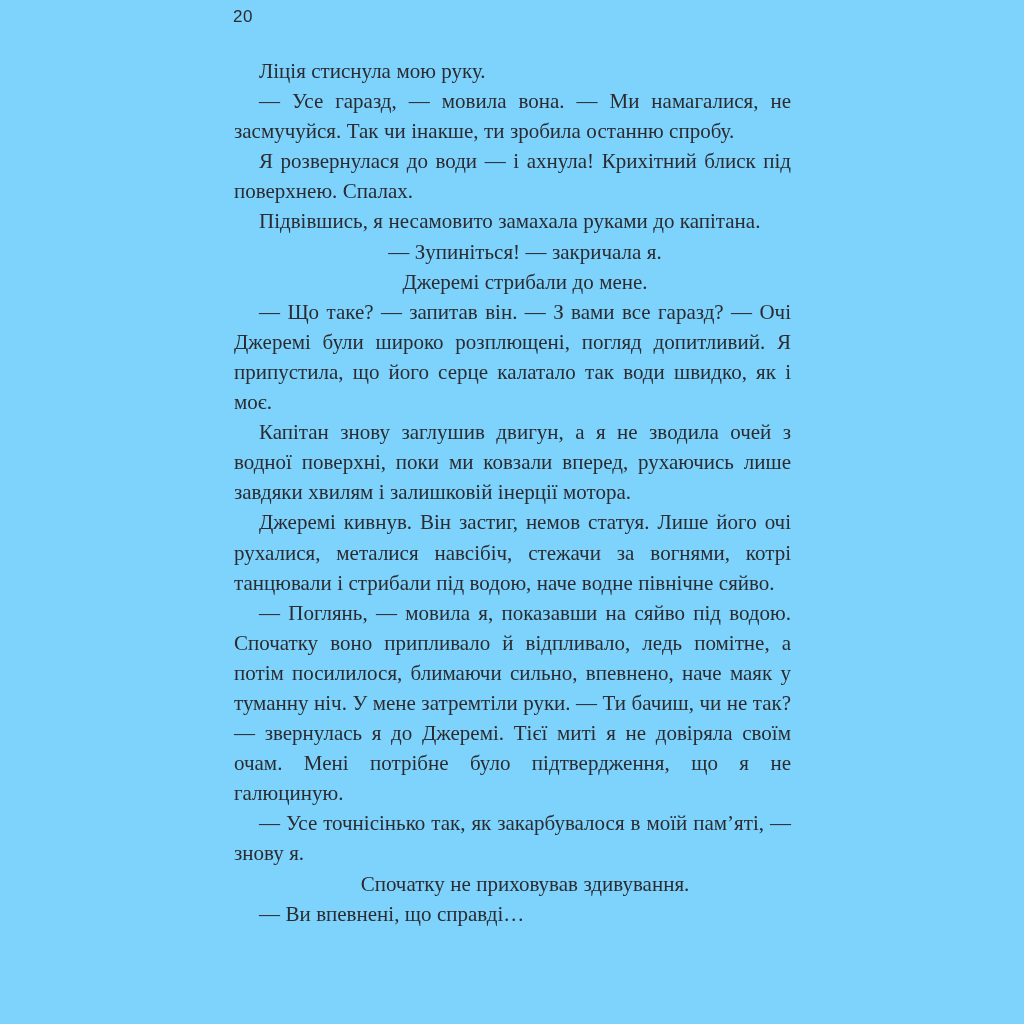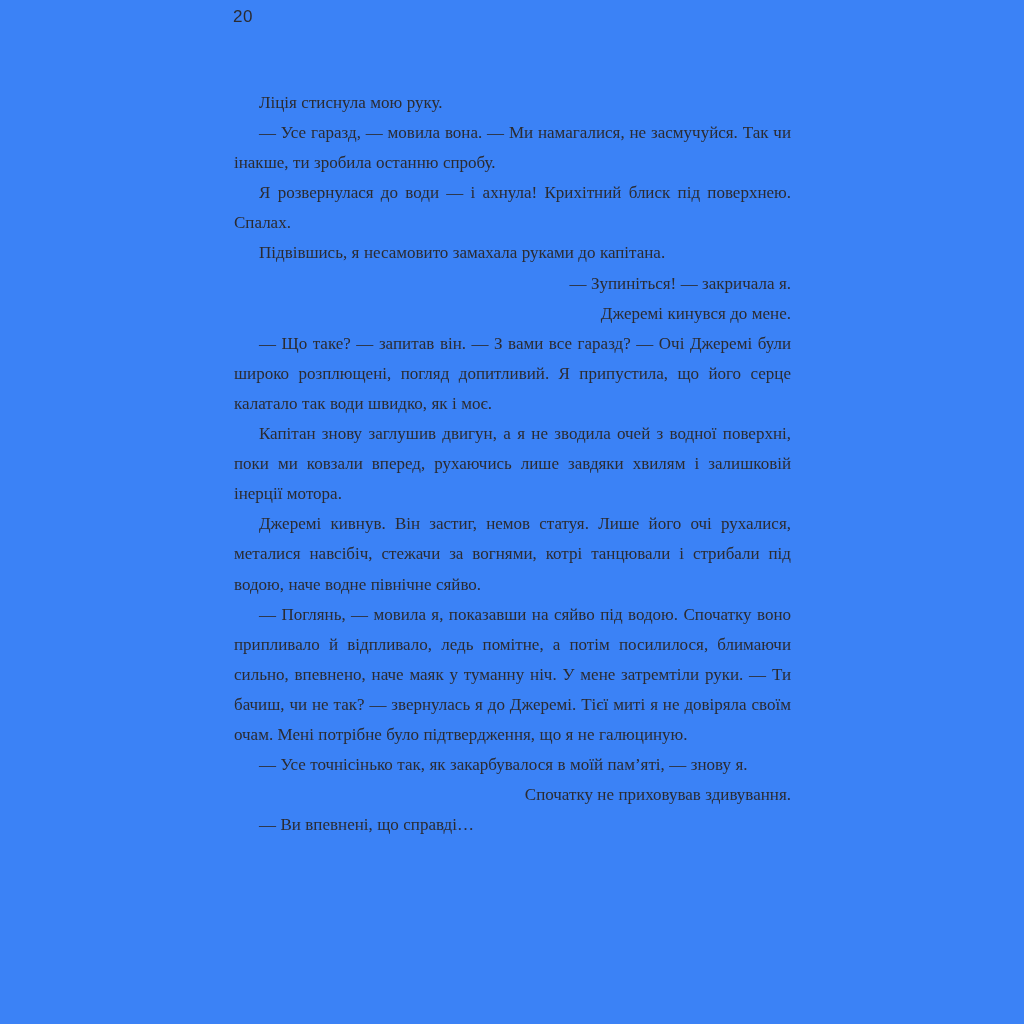--- a/index.html
+++ b/index.html
@@ -12,73 +12,72 @@
     width: 1024px;
     height: 1024px;
     overflow: hidden;
     font-family: "Liberation Serif", "DejaVu Serif", serif;
     color: #2b2b31;
     position: relative;
   }
   .page {
     position: absolute;
     inset: 0;
-    background: #3b82f6;
+    background: #7dd3fc;
   }
   .folio {
     position: absolute;
     left: 233px;
     top: 7px;
     font-family: "Liberation Sans", "DejaVu Sans", sans-serif;
     font-size: 17px;
     letter-spacing: 0.5px;
     color: #2b2b31;
     line-height: 20px;
   }
   .textblock {
     position: absolute;
     left: 234px;
     top: 56px;
     width: 557px;
     text-align: justify;
     text-justify: inter-word;
-    font-size: 17px;
+    font-size: 21px;
     line-height: 30.1px;
     -webkit-hyphens: manual;
     hyphens: manual;
     word-spacing: 0.2px;
-    margin-top: 32px;
   }
   .textblock p {
     margin: 0;
     text-indent: 25px;
   }
   .textblock p:last-child {
     text-align: left;
     font-family: Liberation Serif, serif;
   }
   
   .short {
-    text-align: right;
+    text-align: center;
   }
 </style>
 </head>
 <body>
 
 <div class="page">
 
   <div class="folio">20</div>
 
   <div class="textblock">
     <p>Ліція стиснула мою руку.</p>
     <p>— Усе гаразд, — мовила вона. — Ми намагалися, не засмучуйся. Так чи інакше, ти зробила останню спробу.</p>
     <p>Я розвернулася до води — і ахнула! Крихітний блиск під поверхнею. Спалах.</p>
     <p>Підвівшись, я несамовито замахала руками до капітана.</p>
     <p class="short">— Зупиніться! — закричала я.</p>
-    <p class="short">Джеремі кинувся до мене.</p>
+    <p class="short">Джеремі стрибали до мене.</p>
     <p>— Що таке? — запитав він. — З вами все гаразд? — Очі Джеремі були широко розплющені, погляд допитливий. Я припустила, що його серце калатало так води швидко, як і моє.</p>
     <p>Капітан знову заглушив двигун, а я не зводила очей з водної поверхні, поки ми ковзали вперед, рухаючись лише завдяки хвилям і залишковій інерції мотора.</p>
     <p>Джеремі кивнув. Він застиг, немов статуя. Лише його очі рухалися, металися навсібіч, стежачи за вогнями, котрі танцювали і стрибали під водою, наче водне північне сяйво.</p>
     <p>— Поглянь, — мовила я, показавши на сяйво під водою. Спочатку воно припливало й відпливало, ледь помітне, а потім посилилося, блимаючи сильно, впевнено, наче маяк у туманну ніч. У мене затремтіли руки. — Ти бачиш, чи не так? — звернулась я до Джеремі. Тієї миті я не довіряла своїм очам. Мені потрібне було підтвердження, що я не галюциную.</p>
     <p>— Усе точнісінько так, як закарбувалося в моїй пам’яті, — знову я.</p>
     <p class="short">Спочатку не приховував здивування.</p>
     <p class="short">— Ви впевнені, що справді…</p>
   </div>
 
 </div>

